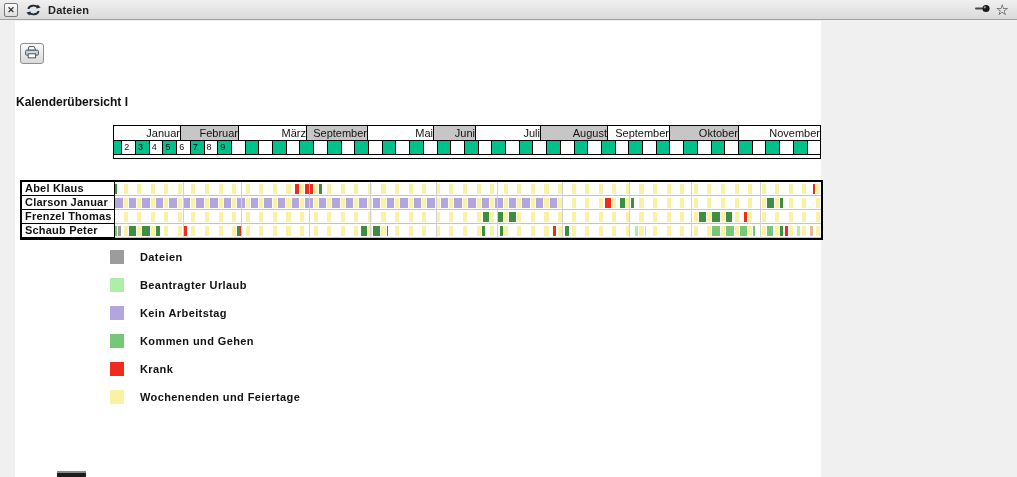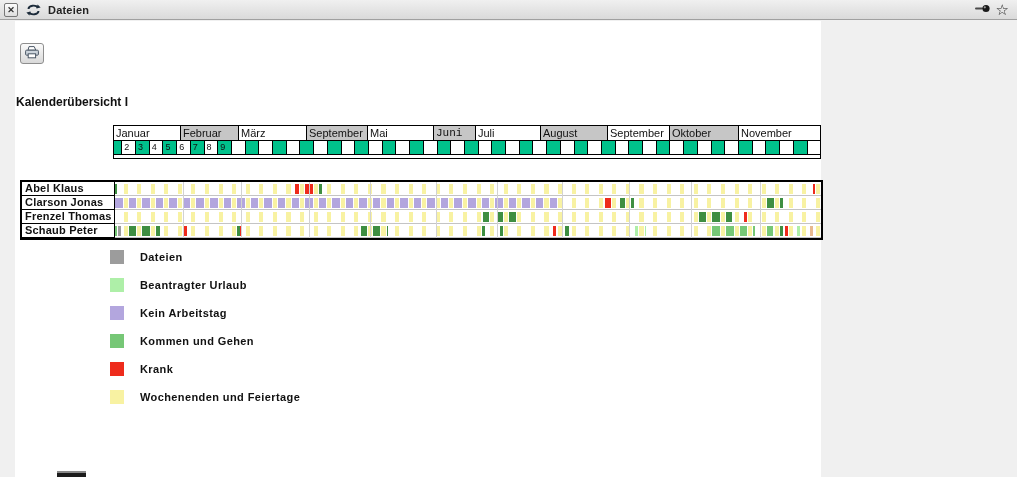--- a/index.html
+++ b/index.html
@@ -32,21 +32,21 @@
     position:absolute; left:20px; top:43px; width:24px; height:21px;
     border:1px solid #8e8e8e; border-radius:3px;
     background:linear-gradient(#fbfbfb,#d9d9d9);
     display:flex; align-items:center; justify-content:center; cursor:default;
   }
   .page-heading { position:absolute; left:16px; top:95px; font-size:12px; font-weight:bold; }
   
   .cal-header { position:absolute; left:113px; top:125px; width:708px; border:1px solid #000; background:#fff; }
   .year-row { height:14px; background:#a9c7d3; font-size:11px; line-height:14px; padding-left:3px; border-bottom:1px solid #000; }
   .months-row { height:15px; display:flex; border-bottom:1px solid #000; }
-  .month-cell { font-size:11px; line-height:14px; padding-left:2px; border-right:1px solid #000; overflow:hidden; white-space:nowrap; }
+  .month-cell { font-size:11px; line-height:14px; padding-left:2px; border-right:1px solid #000; overflow:hidden; white-space:nowrap;text-align:right; }
   .month-cell:last-child { border-right:none; flex:1; }
   .weeks-row { height:14px; display:flex; border-bottom:1px solid #000; }
   .week-cell { flex:1; border-right:1px solid #000; font-size:9px; line-height:13px; padding-left:2px; overflow:hidden; }
   .week-cell:last-child { border-right:none; }
   .header-pad { height:3px; background:#fff; }
   
   .emp-table { position:absolute; left:20px; top:180px; width:803px; border:2px solid #000; background:#fff; }
   .emp-row { display:flex; height:14px; }
   .emp-name {
     width:93px; font-size:11px; font-weight:bold; line-height:13px; padding-left:3px;
@@ -109,21 +109,21 @@
 
 <div class="page-heading">Kalenderübersicht I</div>
 
 <div class="cal-header">
   <div class="months-row">
       <div class="month-cell" style="width: 67px; background: rgb(255, 255, 255);">Januar</div>
       <div class="month-cell" style="width: 58px; background: rgb(198, 198, 198);">Februar</div>
       <div class="month-cell" style="width: 68px; background: rgb(255, 255, 255);">März</div>
       <div class="month-cell" style="width: 61px; background: rgb(198, 198, 198);">September</div>
       <div class="month-cell" style="width: 66px; background: rgb(255, 255, 255);">Mai</div>
-      <div class="month-cell" style="width: 42px; background: rgb(198, 198, 198); font-family: Liberation Mono, monospace;">Juni</div>
+      <div class="month-cell" style="width: 42px; background: rgb(198, 198, 198);">Juni</div>
       <div class="month-cell" style="width: 65px; background: rgb(255, 255, 255);">Juli</div>
       <div class="month-cell" style="width: 67px; background: rgb(198, 198, 198);">August</div>
       <div class="month-cell" style="width: 62px; background: rgb(255, 255, 255);">September</div>
       <div class="month-cell" style="width: 69px; background: rgb(198, 198, 198);">Oktober</div>
       <div class="month-cell" style="width: 61px; background: rgb(255, 255, 255);">November</div>
     </div>
   <div class="weeks-row">
       <div class="week-cell" style="background: rgb(0, 193, 139); flex: 0.5 1 0%;"></div>
       <div class="week-cell" style="background: rgb(255, 255, 255);">2</div>
       <div class="week-cell" style="background: rgb(0, 193, 139);">3</div>
@@ -596,21 +596,21 @@
           <div class="day-cell"></div>
           <div class="day-cell"></div>
           <div class="day-cell"></div>
           <div class="day-cell"></div>
           <div class="day-cell" style="background: rgb(238, 43, 28);"></div>
           <div class="wkend-cell" style="background: rgb(248, 242, 162);"></div>
         </div>
       </div>
     </div>
     <div class="emp-row">
-      <div class="emp-name">Clarson Jonas</div>
+      <div class="emp-name">Clarson Januar</div>
       <div class="emp-strip">
         <div class="wk-group">
           <div class="day-cell" style="background: rgb(179, 166, 222);"></div>
           <div class="day-cell" style="background: rgb(179, 166, 222);"></div>
           <div class="day-cell" style="background: rgb(179, 166, 222);"></div>
           <div class="day-cell" style="background: rgb(179, 166, 222);"></div>
           <div class="day-cell" style="background: rgb(179, 166, 222);"></div>
           <div class="wkend-cell" style="background: rgb(248, 242, 162);"></div>
         </div>
         <div class="wk-group">

